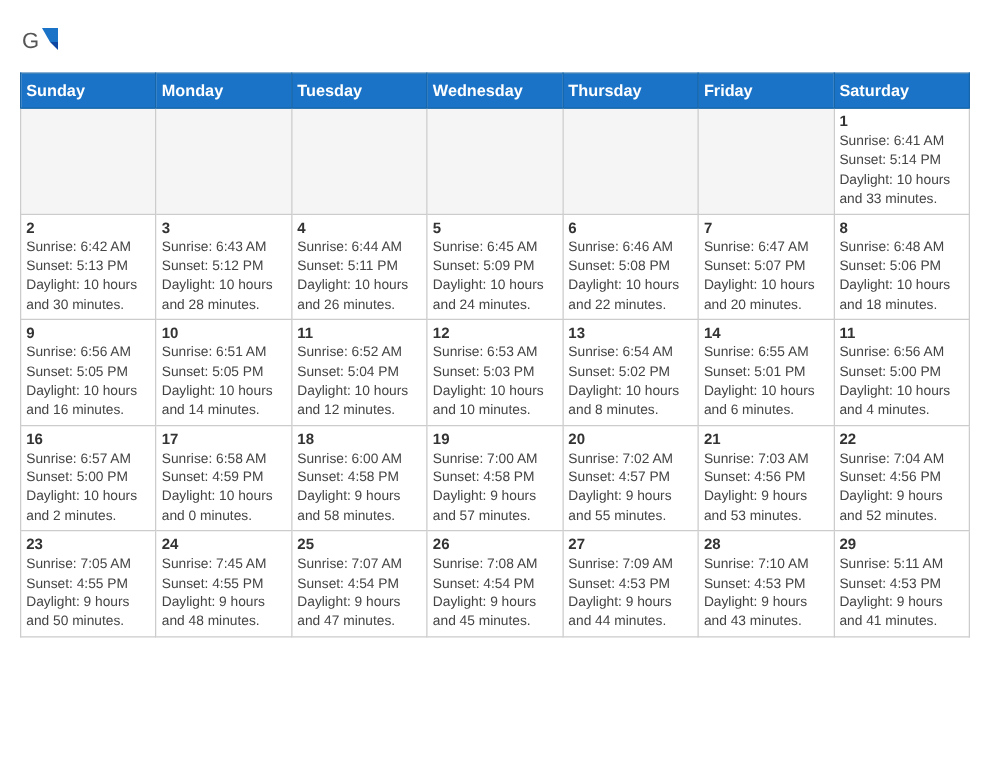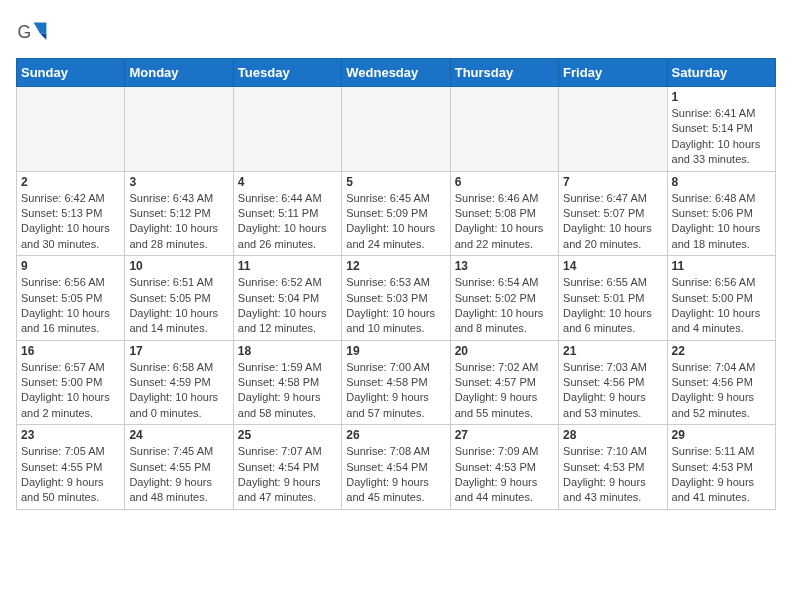--- a/index.html
+++ b/index.html
@@ -223,21 +223,21 @@
 Daylight: 10 hours and 2 minutes.</div>
         </td>
         <td>
           <span class="day-number">17</span>
           <div class="day-info">Sunrise: 6:58 AM
 Sunset: 4:59 PM
 Daylight: 10 hours and 0 minutes.</div>
         </td>
         <td>
           <span class="day-number">18</span>
-          <div class="day-info">Sunrise: 1:59 AM
+          <div class="day-info">Sunrise: 6:00 AM
 Sunset: 4:58 PM
 Daylight: 9 hours and 58 minutes.</div>
         </td>
         <td>
           <span class="day-number">19</span>
           <div class="day-info">Sunrise: 7:00 AM
 Sunset: 4:58 PM
 Daylight: 9 hours and 57 minutes.</div>
         </td>
         <td>

